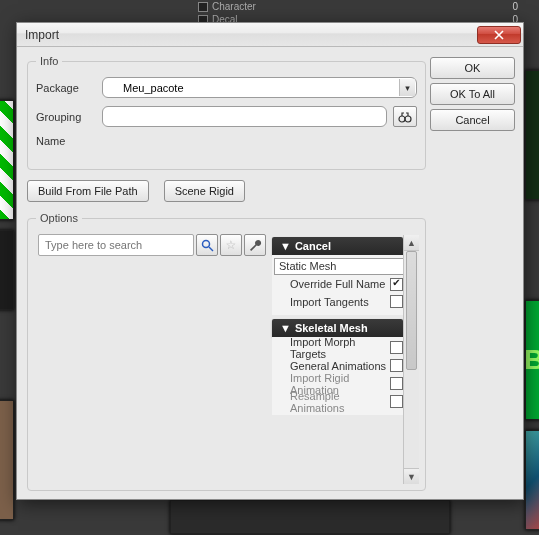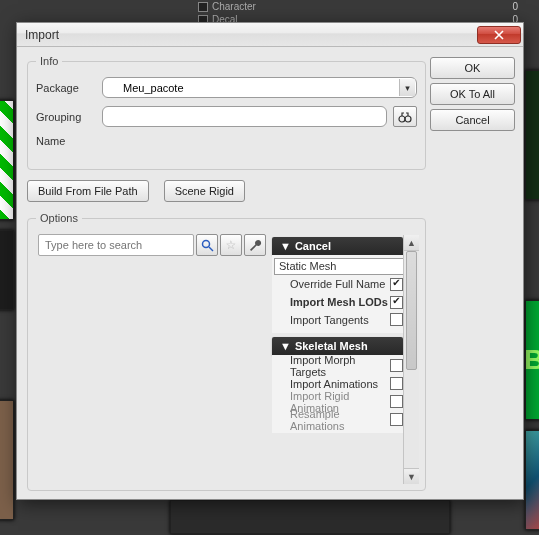--- a/index.html
+++ b/index.html
@@ -266,40 +266,36 @@
                       <div class="mini-combo">
                         <span>Static Mesh</span>
                         <span class="arr">▾</span>
                       </div>
                     </div>
                   </div>
                   <div class="prop-row">
                     <div class="lbl">Override Full Name</div>
                     <div class="val"><span class="chkbox checked"></span></div>
                   </div>
-                  <div class="prop-row bold">
-                    <div class="lbl">Import Mesh LODs</div>
-                    <div class="val"><span class="chkbox checked"></span></div>
-                  </div>
                   <div class="prop-row">
                     <div class="lbl">Import Tangents</div>
                     <div class="val"><span class="chkbox"></span></div>
                   </div>
                 </div>
                 <div class="group-hdr">
                   <span>▼</span>
                   <span>Skeletal Mesh</span>
                 </div>
                 <div class="prop-grid">
                   <div class="prop-row">
                     <div class="lbl">Import Morph Targets</div>
                     <div class="val"><span class="chkbox"></span></div>
                   </div>
                   <div class="prop-row">
-                    <div class="lbl">Import Animations</div>
+                    <div class="lbl">General Animations</div>
                     <div class="val"><span class="chkbox"></span></div>
                   </div>
                   <div class="prop-row faded">
                     <div class="lbl">Import Rigid Animation</div>
                     <div class="val"><span class="chkbox"></span></div>
                   </div>
                   <div class="prop-row faded">
                     <div class="lbl">Resample Animations</div>
                     <div class="val"><span class="chkbox"></span></div>
                   </div>

